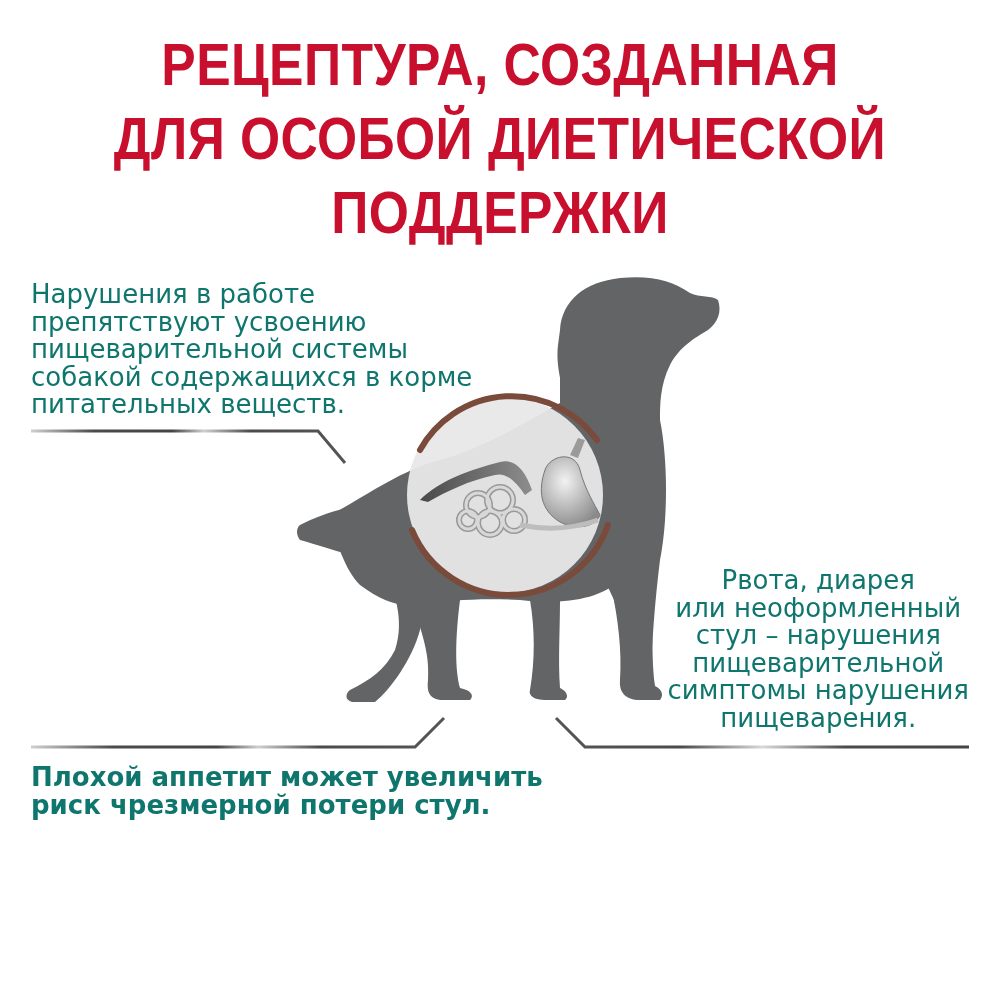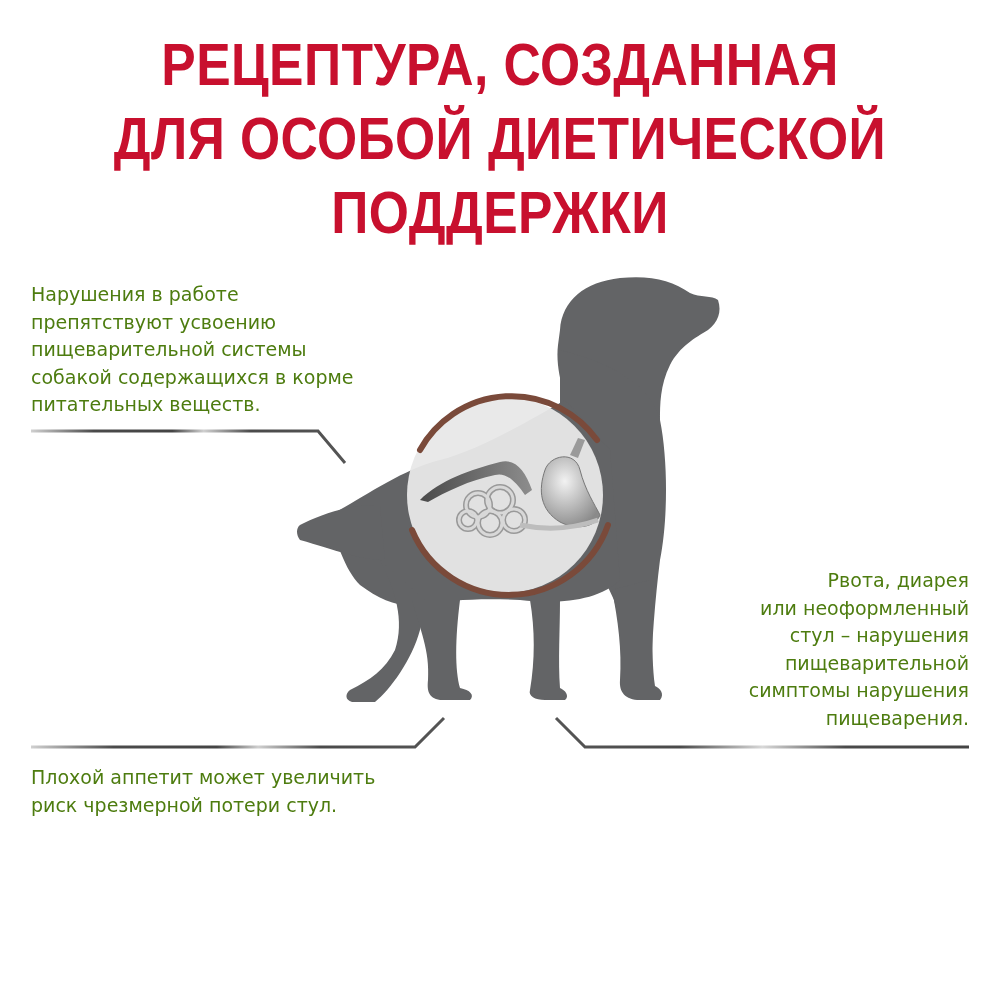--- a/index.html
+++ b/index.html
@@ -4,25 +4,25 @@
 <style>
   html, body { margin:0; padding:0; background:#ffffff; }
   body { width:1000px; height:1000px; position:relative; overflow:hidden; font-family:"DejaVu Sans", sans-serif; }
   .headline {
     position:absolute; left:0; top:28px; width:1000px; text-align:center;
     color:#c8102e; font-family:"Liberation Sans", sans-serif; font-weight:bold;
     font-size:60px; line-height:74px; letter-spacing:0.5px;
     transform:scaleX(0.86); transform-origin:center top;
   }
   .headline div { white-space:nowrap; }
-  .note { position:absolute; color:#4d7c0f; font-family:"DejaVu Sans", sans-serif; font-size:19px; line-height:27.5px; }
+  .note { position:absolute; color:#0f766e; font-family:"DejaVu Sans", sans-serif; font-size:26px; line-height:27.5px; }
   .note div { white-space:nowrap; }
   .note-tl { left:31px; top:281px; }
-  .note-r { right:31px; top:567px; text-align:right; }
-  .note-bl { left:31px; top:764px; }
+  .note-r { right:31px; top:567px; text-align:center; }
+  .note-bl { left:31px; top:764px;font-weight:bold; }
   svg.art { position:absolute; left:0; top:0; }
 </style>
 </head>
 <body>
 
 <svg class="art" width="1000" height="1000" viewBox="0 0 1000 1000">
   <defs>
     <linearGradient id="lineGradL" x1="0" x2="1" y1="0" y2="0">
       <stop offset="0" stop-color="#d0d0d0"></stop>
       <stop offset="0.2" stop-color="#4a4a4a"></stop>

